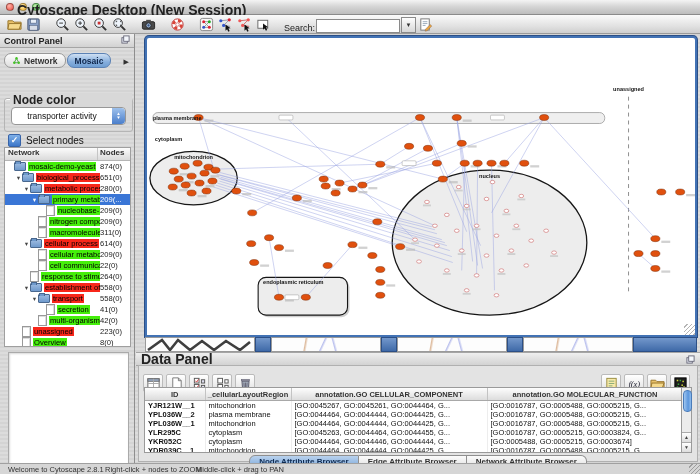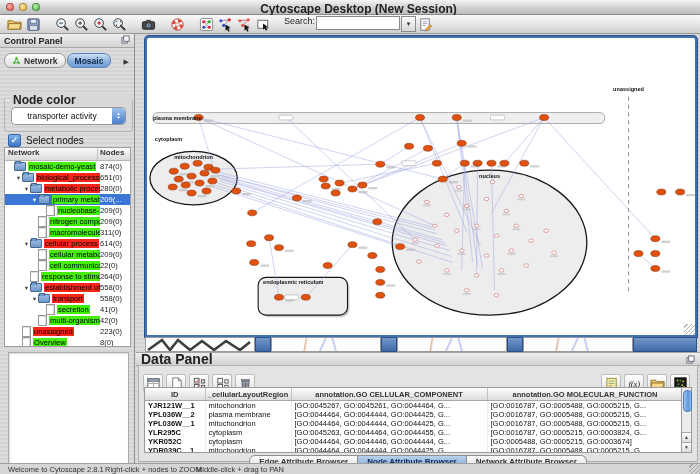--- a/index.html
+++ b/index.html
@@ -8,28 +8,28 @@
        background:repeating-linear-gradient(180deg,#dcdcdc 0 2px,#d4d4d4 2px 4px)}
   .abs{position:absolute}
   
   #titlebar{left:0;top:0;width:700px;height:14px;
     background:linear-gradient(#f4f4f4,#d6d6d6 45%,#bcbcbc);border-bottom:1px solid #8a8a8a;}
   .lights{position:absolute;left:6px;top:3px;display:flex;gap:5px}
   .light{width:8px;height:8px;border-radius:50%;border:1px solid rgba(0,0,0,.35);box-sizing:border-box}
   .l-red{background:radial-gradient(circle at 35% 30%,#ffb3a8,#ee4f43)}
   .l-yellow{background:radial-gradient(circle at 35% 30%,#ffe9a8,#f5b52e)}
   .l-green{background:radial-gradient(circle at 35% 30%,#c6f0b2,#3cbd3f)}
-  .tb-title{position:absolute;left:17px;right:0;top:2px;text-align:center;font-weight:bold;font-size:12px;color:#222}
+  .tb-title{position:absolute;left:17px;right:0;top:2px;font-weight:bold;font-size:14px;color:#222}
   
   #toolbar{left:0;top:15px;width:700px;height:19px;display:flex;align-items:center;
     background:linear-gradient(#fafafa,#e2e2e2 60%,#cfcfcf);border-bottom:1px solid #9a9a9a;padding-left:6px;box-sizing:border-box}
   .tb-group{display:flex;gap:2px;margin-right:12px}
   .tb-btn{width:17px;height:17px;display:inline-flex;align-items:center;justify-content:center}
   .tb-btn svg{width:15px;height:15px}
-  #search-area{display:flex;align-items:flex-start;gap:1px}
+  #search-area{display:flex;align-items:flex-end;gap:1px}
   #search-label{font-size:9px;color:#222}
   #search-input{width:78px;height:12px;border:1px solid #8a8a8a;background:#fff;font-size:9px;padding:0 2px}
   #search-drop{width:13px;height:14px;background:linear-gradient(#fdfdfd,#d7d7d7);border:1px solid #8a8a8a;
     display:flex;align-items:center;justify-content:center;font-size:6px;color:#333}
   
   #control-panel{left:0;top:34px;width:135px;height:429px;border-right:1px solid #8e8e8e;box-sizing:border-box}
   .panel-header{height:13px;background:linear-gradient(#efefef,#d2d2d2);border-bottom:1px solid #a5a5a5;
     display:flex;align-items:center;justify-content:space-between;padding:0 4px;font-weight:bold;font-size:9px}
   .float-ic svg{width:9px;height:9px}
   #cp-tabs{height:18px;display:flex;align-items:flex-end;padding:2px 2px 0 4px;gap:1px}
@@ -771,22 +771,22 @@
             </tr>
           </tbody>
       </table>
     </div>
     <div id="dp-scroll">
       <div id="dp-thumb"></div>
       <div class="scr-arrow" style="bottom:10px">▲</div>
       <div class="scr-arrow" style="bottom:0">▼</div>
     </div>
     <div id="dp-tabs">
+      <div class="dp-tab selected">Node Attribute Browser</div>
       <div class="dp-tab">Edge Attribute Browser</div>
-      <div class="dp-tab selected">Node Attribute Browser</div>
       <div class="dp-tab">Network Attribute Browser</div>
     </div>
   </div>
 </div>
 
 <div class="abs" id="statusbar">
   <span style="left:8px">Welcome to Cytoscape 2.8.1</span>
   <span style="left:105px">Right-click + nodes to ZOOM</span>
   <span style="left:196px">Middle-click + drag to PAN</span>
   <div id="grip"></div>

